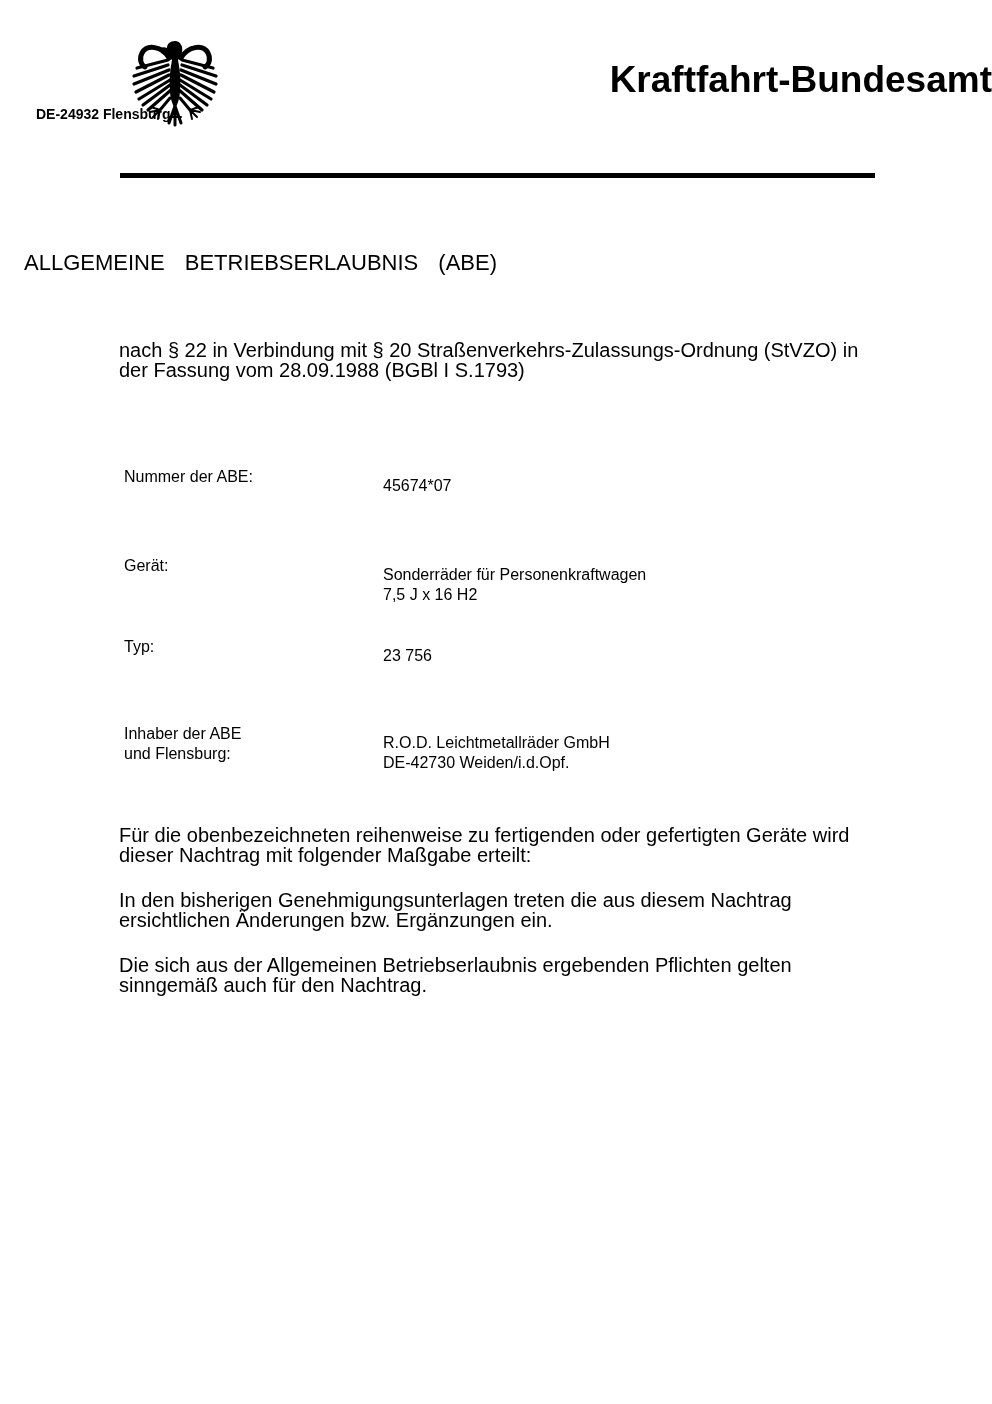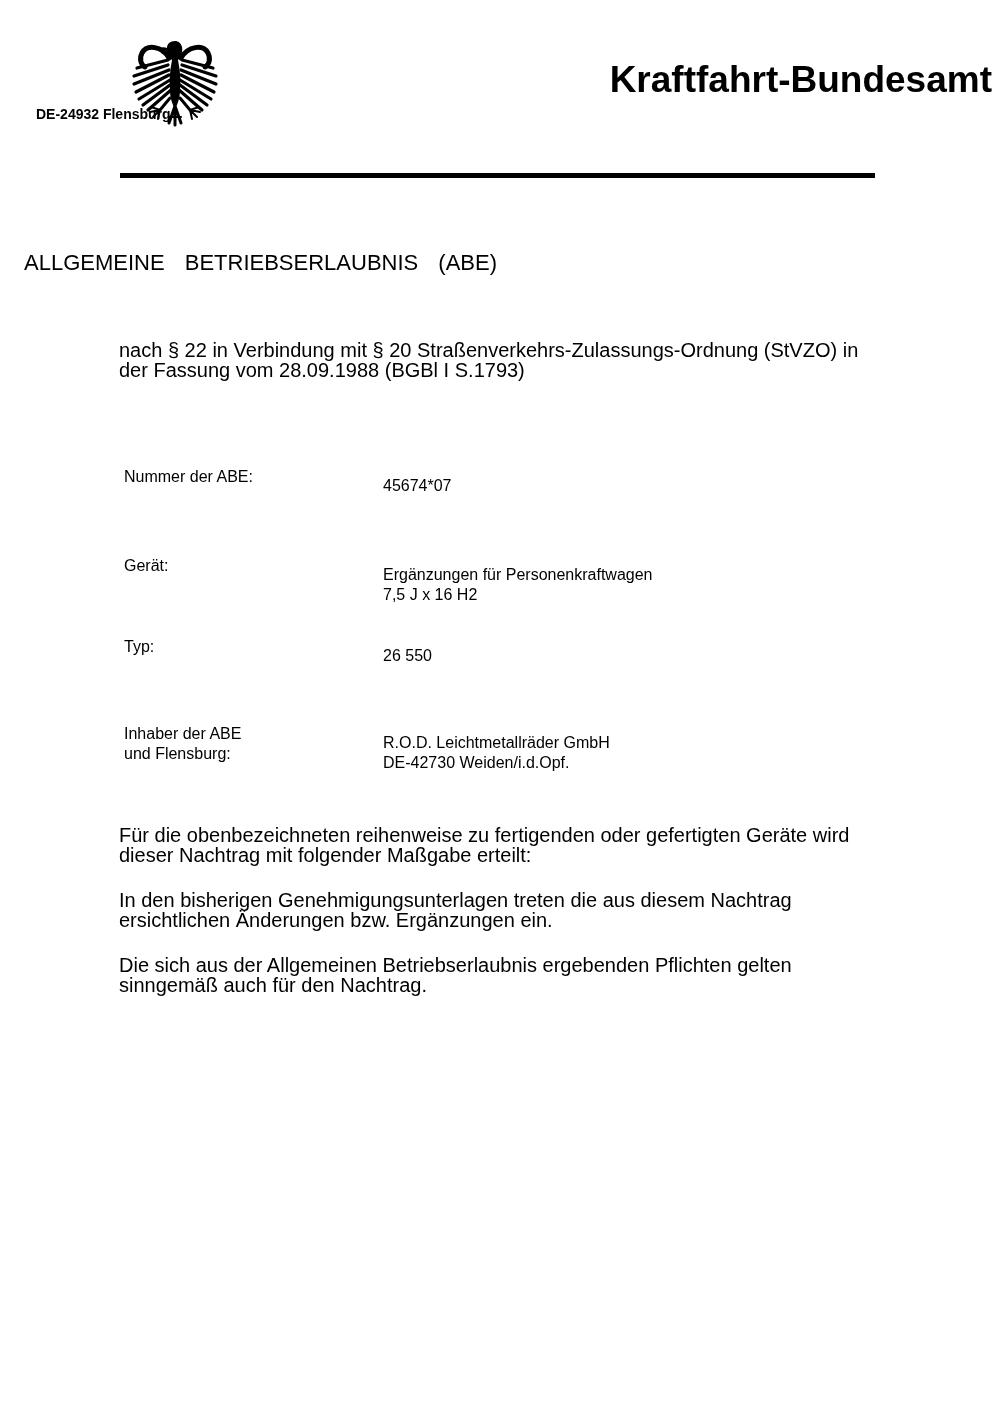--- a/index.html
+++ b/index.html
@@ -146,31 +146,31 @@
     <div class="field-value">
       <div>45674*07</div>
     </div>
   </div>
 
   <div class="field-row row-2">
     <div class="field-label">
       <div>Gerät:</div>
     </div>
     <div class="field-value">
-      <div>Ergänzungen für Personenkraftwagen</div>
+      <div>Sonderräder für Personenkraftwagen</div>
       <div>7,5 J x 16 H2</div>
     </div>
   </div>
 
   <div class="field-row row-3">
     <div class="field-label">
       <div>Typ:</div>
     </div>
     <div class="field-value">
-      <div>26 550</div>
+      <div>23 756</div>
     </div>
   </div>
 
   <div class="field-row row-4">
     <div class="field-label">
       <div>Inhaber der ABE</div>
       <div>und Flensburg:</div>
     </div>
     <div class="field-value">
       <div>R.O.D. Leichtmetallräder GmbH</div>

